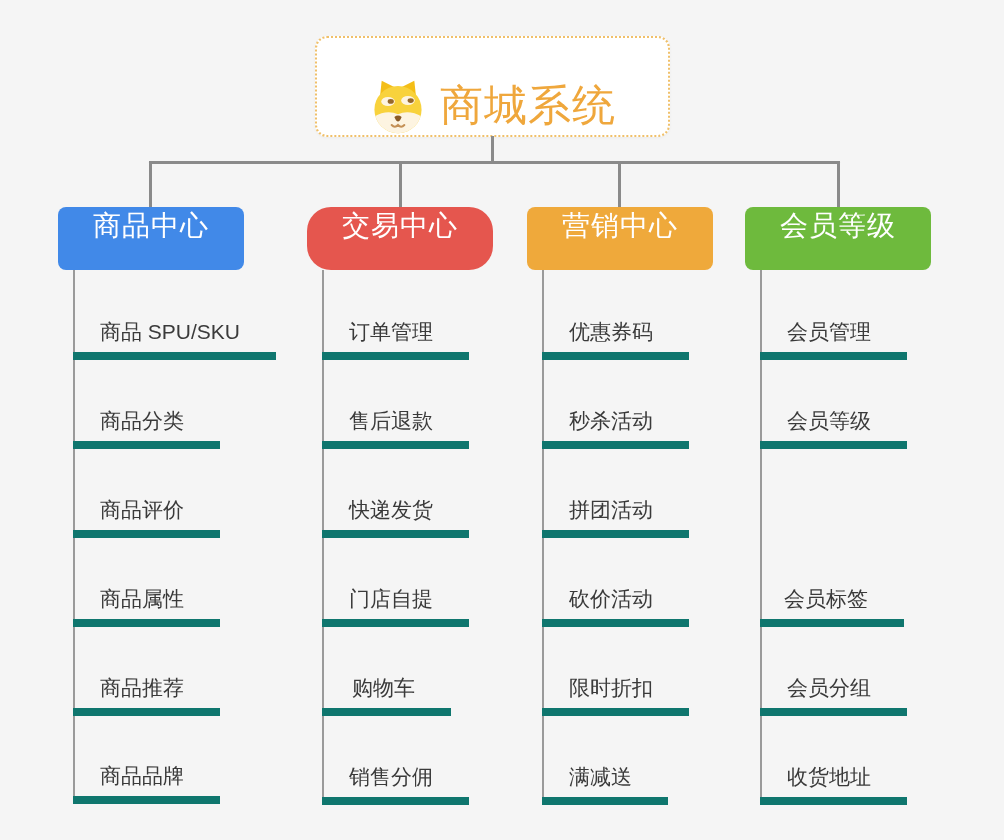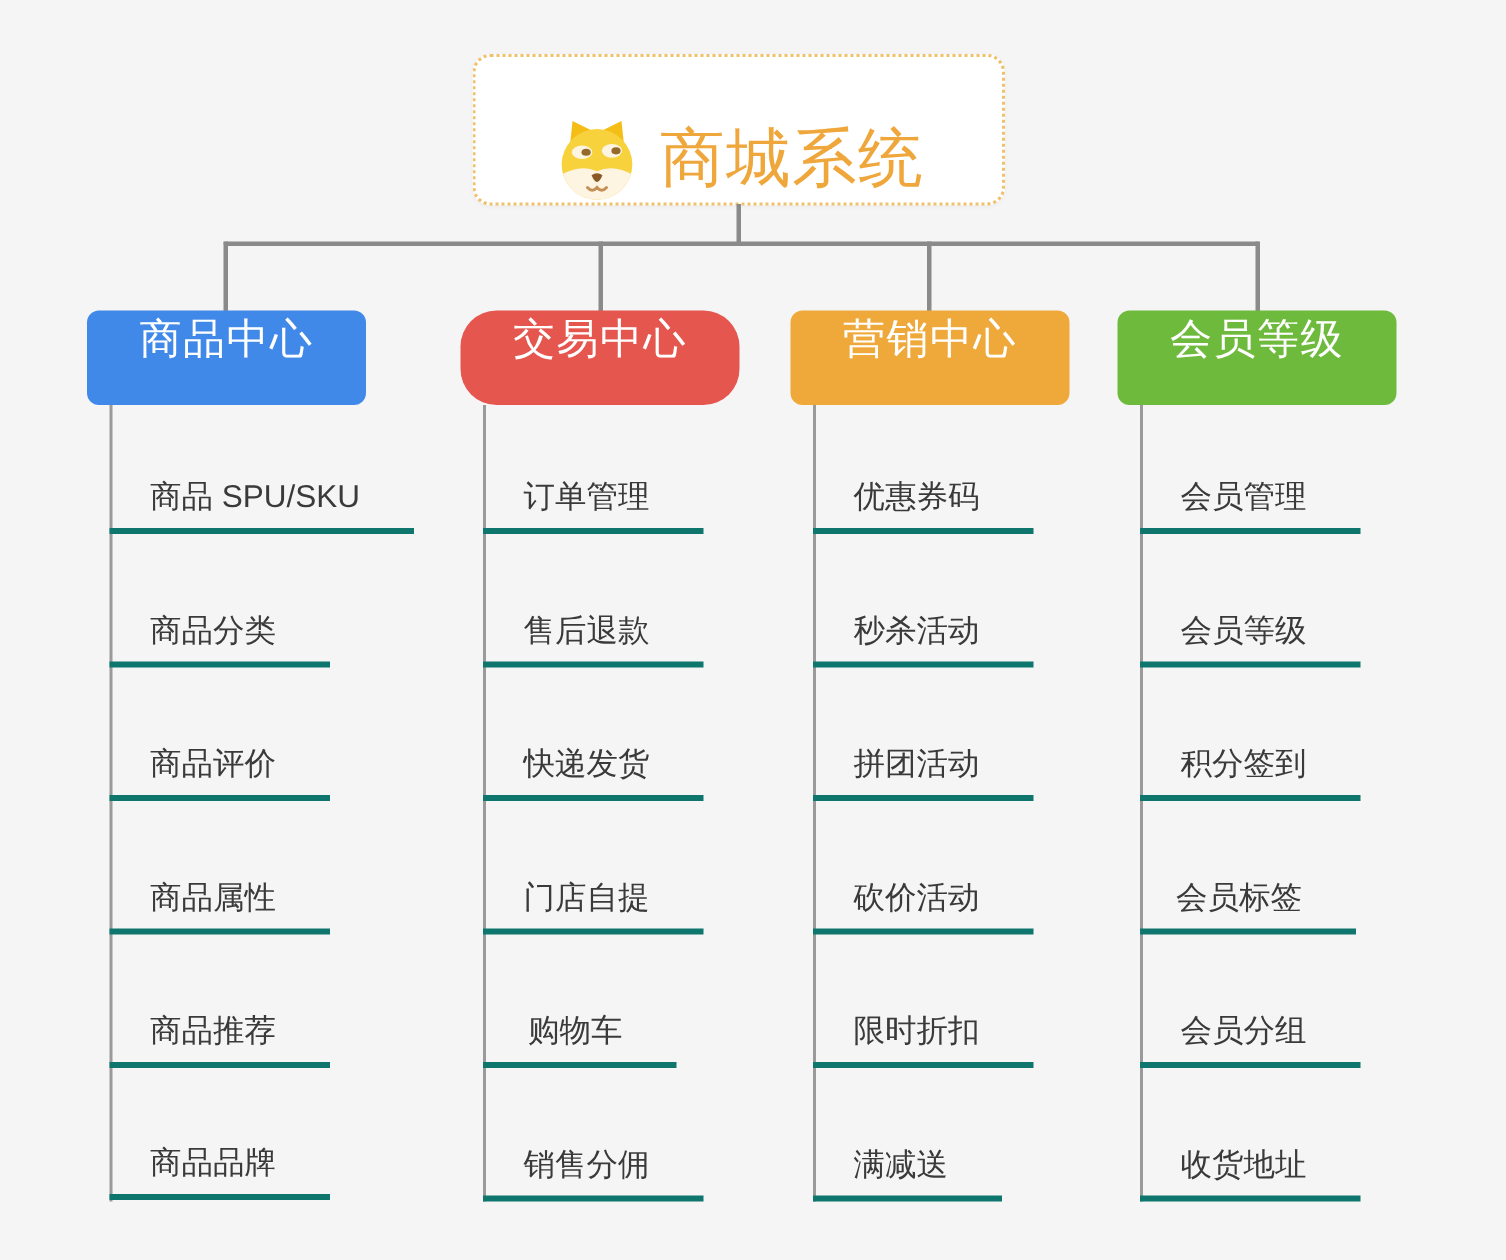--- a/index.html
+++ b/index.html
@@ -41,21 +41,21 @@
   
   .column::before {
     content:""; position:absolute; left:15px; top:63px;
     width:2px; height:531px; background:#9a9a9a;
   }
 
   .item {
     position:absolute; left:15px; white-space:nowrap;
     font-size:21px; color:#3a3a3a; line-height:30px;
     padding:0 36px 5px 27px;
-    border-bottom:4px solid #0f766e;
+    border-bottom:8px solid #0f766e;
   }
 </style>
 </head>
 <body>
 
 <div id="canvas">
 
   <div class="root-node">
     <svg class="dog-icon" viewBox="0 0 64 64" aria-hidden="true">
       <path d="M12 23 L14 4 L30 12 Z" fill="#f4be17"></path>
@@ -120,20 +120,19 @@
         <div class="item" style="top: 466px;"><span>限时折扣</span></div>
         <div class="item" style="top: 555px;"><span>满减送</span></div>
       </div>
 
   <div class="column col-3">
     <div class="branch-box" style="background: rgb(110, 186, 61);">
       <span class="branch-label">会员等级</span>
     </div>
   <div class="item" style="top: 110px;"><span>会员管理</span></div>
         <div class="item" style="top: 199px;"><span>会员等级</span></div>
-        <div class="item" style="top: 288px;"><span>积分签到</span></div>
         <div class="item" style="top: 377px; padding-left: 24px;"><span>会员标签</span></div>
         <div class="item" style="top: 466px;"><span>会员分组</span></div>
         <div class="item" style="top: 555px;"><span>收货地址</span></div>
       </div>
 </div>
 
 </div>
 
 </body></html>

